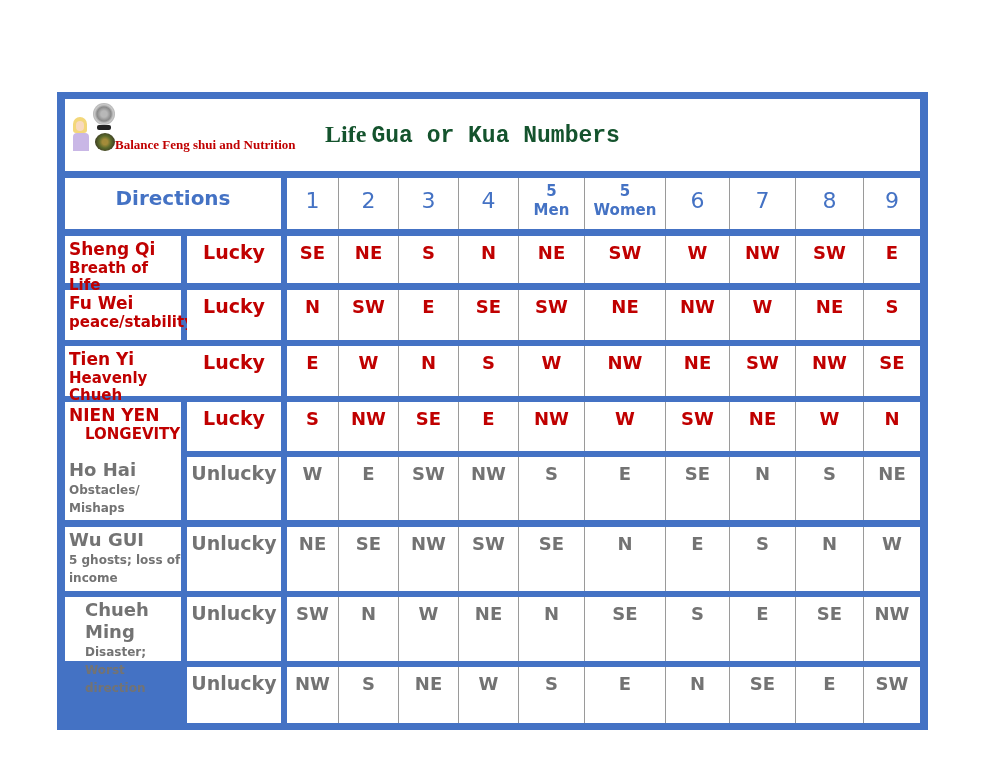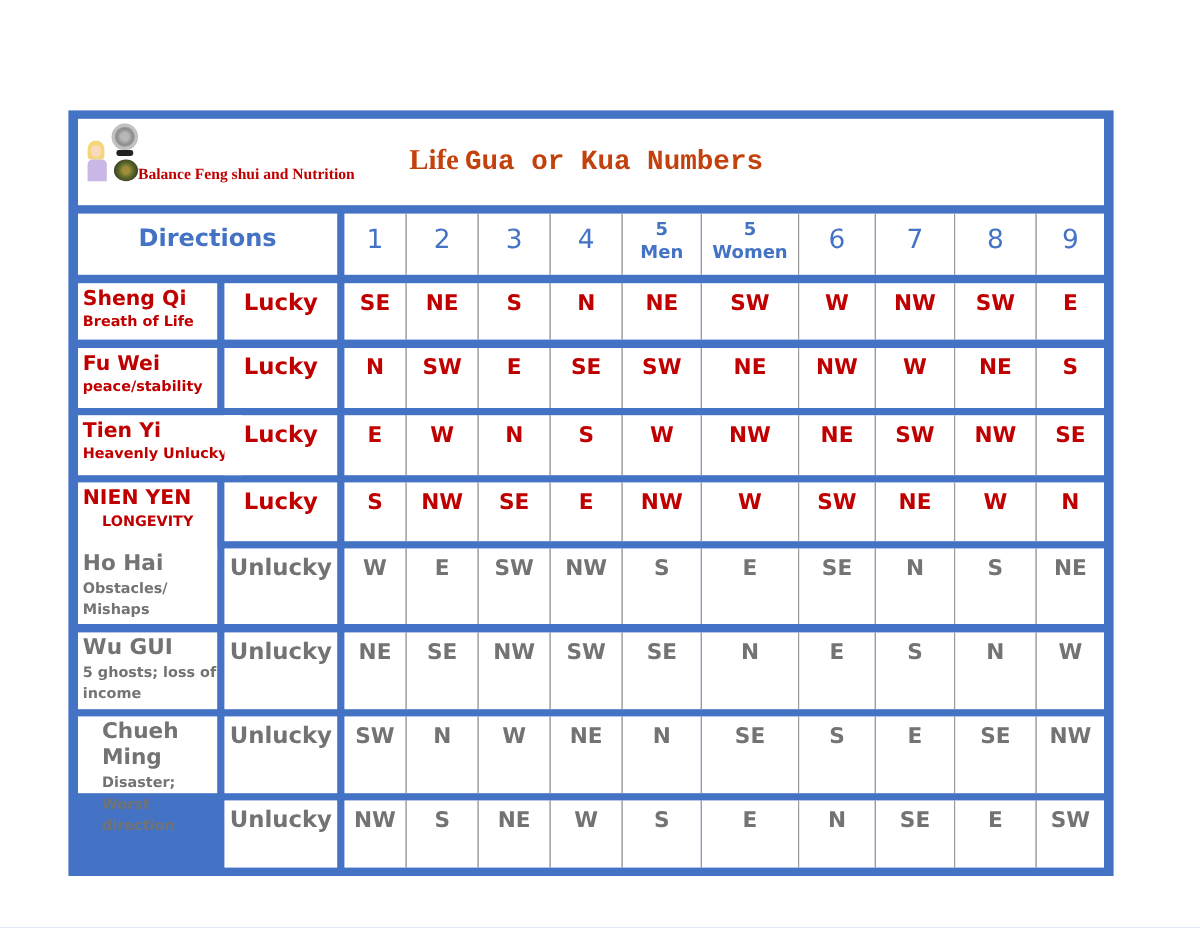--- a/index.html
+++ b/index.html
@@ -14,32 +14,32 @@
   .logo .coin { position: absolute; left: 22px; top: 0; width: 22px; height: 22px; border-radius: 50%;
     background: radial-gradient(circle, #b8b8b8 20%, #8a8a8a 45%, #c9c9c9 60%, #7d7d7d 100%); }
   .logo .stand { position: absolute; left: 26px; top: 22px; width: 14px; height: 5px; background: #222; border-radius: 2px; }
   .logo .woman-hair { position: absolute; left: 2px; top: 14px; width: 14px; height: 16px; background: #f3d77a; border-radius: 7px 7px 3px 3px; }
   .logo .woman-face { position: absolute; left: 5px; top: 18px; width: 8px; height: 10px; background: #f8d9bf; border-radius: 4px; }
   .logo .woman-body { position: absolute; left: 2px; top: 30px; width: 16px; height: 18px; background: #c9b7e6; border-radius: 4px 4px 0 0; }
   .logo .plate { position: absolute; left: 24px; top: 30px; width: 20px; height: 18px; border-radius: 50%;
     background: radial-gradient(circle, #a38b3a 20%, #5c6b2c 45%, #3c3c22 75%, #222 100%); }
   .brand { position: absolute; left: 50px; top: 38px; font-family: "Liberation Serif", serif; font-weight: bold;
     font-size: 13px; color: #C00000; white-space: nowrap; }
-  .life-title { position: absolute; left: 276px; top: 22px; white-space: nowrap; color: #c2410c; }
+  .life-title { position: absolute; left: 260px; top: 22px; white-space: nowrap; color: #14532d; }
   .life-title .w1 { font-family: "Liberation Serif", serif; font-weight: bold; font-size: 24px; }
   .life-title .w2 { font-family: "Liberation Mono", monospace; font-weight: bold; font-size: 23px; }
 
   .hdr { color: #4472C4; text-align: center; font-family: "DejaVu Sans", sans-serif; }
   .hdr-dir { font-weight: bold; font-size: 20px; padding-top: 8px; }
   .hdr-num { font-size: 22px; padding-top: 10px; }
   .hdr-five { font-weight: bold; font-size: 15px; line-height: 19px; padding-top: 4px; }
 
   .thin { border-left: 1px solid #9a9a9a; }
   .name-main { font-weight: bold; font-size: 17px; line-height: 22px; padding: 2px 0 0 4px; }
-  .name-sub { font-weight: bold; font-size: 12px; line-height: 17px; padding-left: 4px; }
+  .name-sub { font-weight: bold; font-size: 15px; line-height: 17px; padding-left: 4px; }
   .red { color: #C00000; }
   .blk { color: #737373; }
   .luck { font-weight: bold; font-size: 19px; text-align: center; padding-top: 5px; }
   .dcell { font-weight: bold; font-size: 18px; text-align: center; padding-top: 6px; }
   .sub-indent { padding-left: 20px; }
 </style>
 </head>
 <body>
 
 <div class="frame">
@@ -169,21 +169,21 @@
       <div class="dcell">W</div>
     </div>
     <div class="cell red thin" style="left: 738px; top: 198px; width: 68px; height: 50px;">
       <div class="dcell">NE</div>
     </div>
     <div class="cell red thin" style="left: 806px; top: 198px; width: 57px; height: 50px;">
       <div class="dcell">S</div>
     </div>
     <div class="cell red" style="left: 8px; top: 254px; width: 136px; height: 50px;">
       <div class="name-main">Tien Yi</div>
-      <div class="name-sub">Heavenly  Unlucky</div>
+      <div class="name-sub">Heavenly  Chueh</div>
     </div>
     <div class="cell red" style="left: 130px; top: 254px; width: 94px; height: 50px;">
       <div class="luck">Lucky</div>
     </div>
     <div class="cell red" style="left: 230px; top: 254px; width: 51px; height: 50px;">
       <div class="dcell">E</div>
     </div>
     <div class="cell red thin" style="left: 281px; top: 254px; width: 60px; height: 50px;">
       <div class="dcell">W</div>
     </div>

